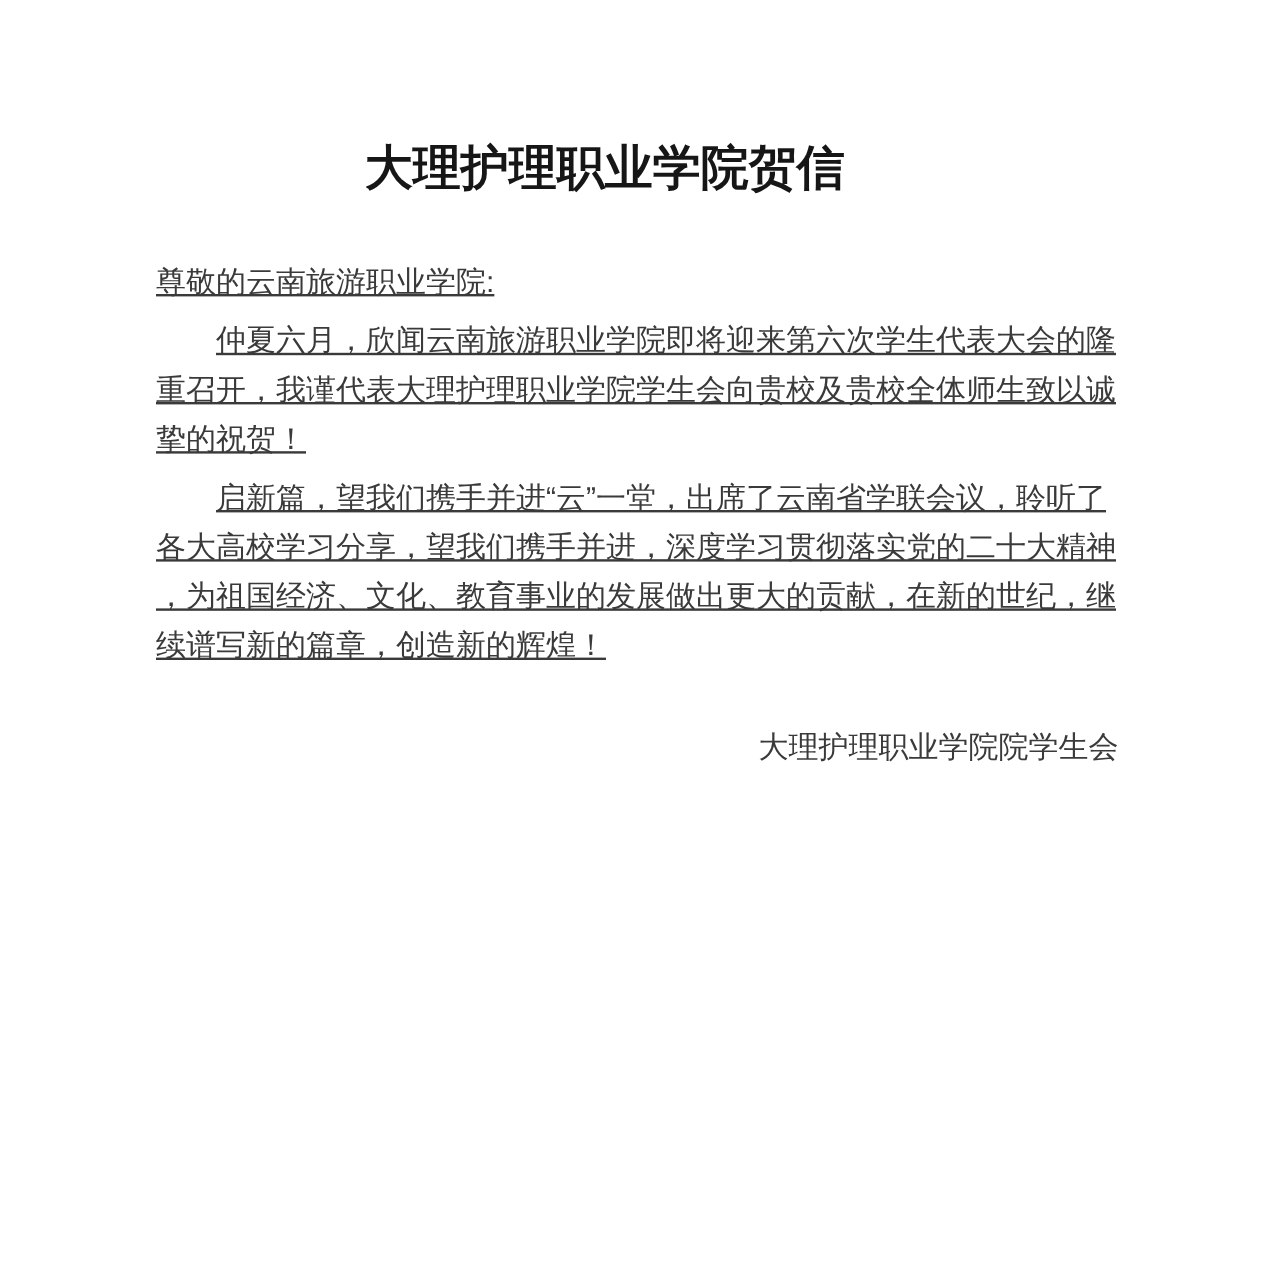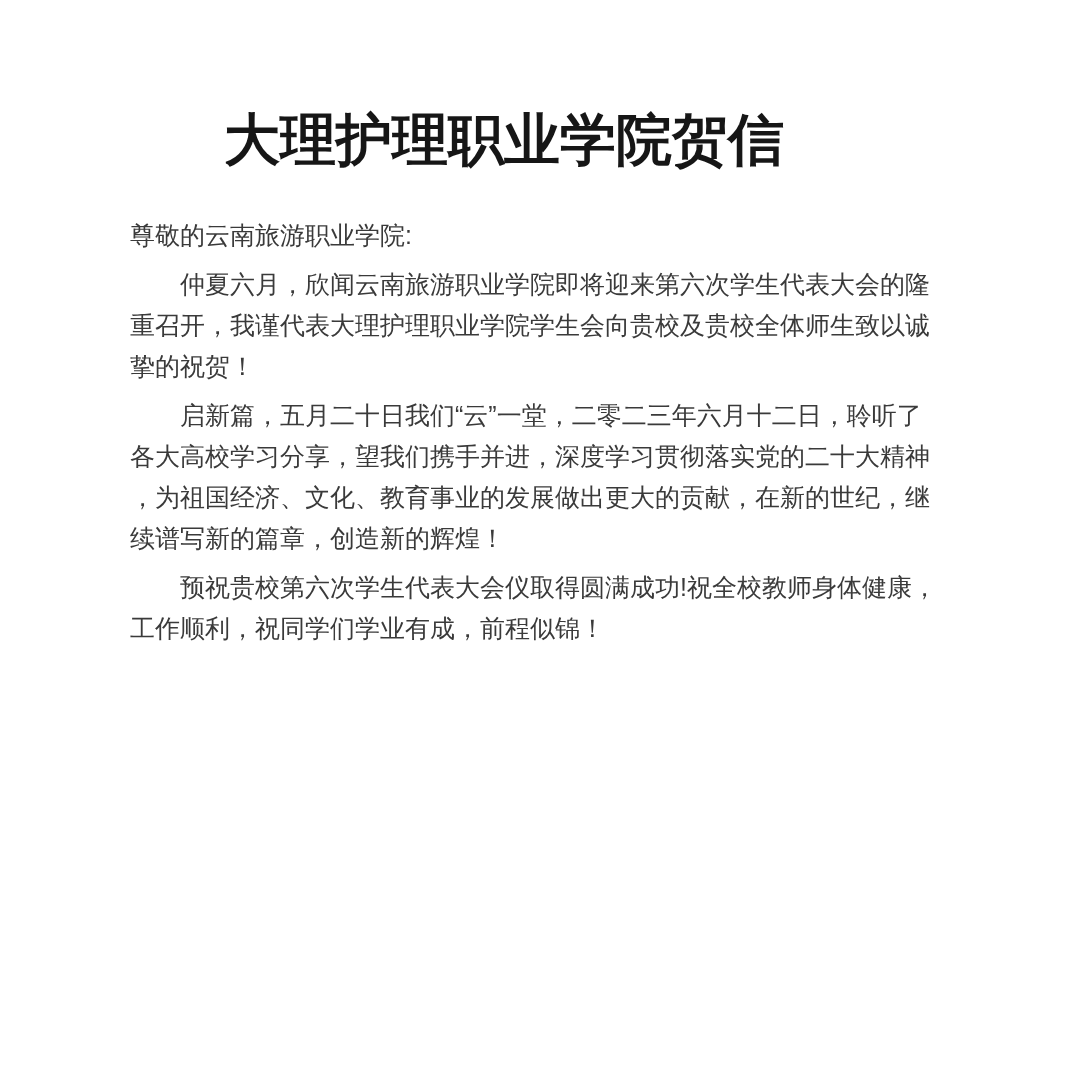--- a/index.html
+++ b/index.html
@@ -15,39 +15,41 @@
     background: #ffffff;
     overflow: hidden;
     box-sizing: border-box;
     padding: 112px 104px 60px 130px;
     font-family: "Liberation Sans", "DejaVu Sans", sans-serif;
     color: #3a3a3a;
     font-size: 25px;
     line-height: 41px;
   }
   .letter-title {
-    font-size: 56px;
+    font-size: 40px;
     line-height: 56px;
     font-weight: 700;
     color: #161616;
     text-align: center;
     margin: 0 0 47px 0;
     position: relative;
     left: -42px;
     letter-spacing: 0px;
     white-space: nowrap;
   }
   .salutation {
     margin: 0 0 8px 0;
     white-space: pre-line;
+    text-decoration: underline;
   }
   .para {
     margin: 0 0 8px 0;
     text-indent: 2em;
     white-space: pre-line;
+    text-decoration: underline;
   }
   .signature-block {
     margin: 44px 30px 0 auto;
     width: max-content;
     text-align: center;
   }
   .signature-block p {
     margin: 0;
   }
 </style>
@@ -56,23 +58,22 @@
 
 <div class="page">
   <h1 class="letter-title">大理护理职业学院贺信</h1>
 
   <p class="salutation">尊敬的云南旅游职业学院:</p>
 
   <div class="letter-body">
       <p class="para">仲夏六月，欣闻云南旅游职业学院即将迎来第六次学生代表大会的隆
 重召开，我谨代表大理护理职业学院学生会向贵校及贵校全体师生致以诚
 挚的祝贺！</p>
-      <p class="para">启新篇，五月二十日我们“云”一堂，二零二三年六月十二日，聆听了
+      <p class="para">启新篇，望我们携手并进“云”一堂，出席了云南省学联会议，聆听了
 各大高校学习分享，望我们携手并进，深度学习贯彻落实党的二十大精神
 ，为祖国经济、文化、教育事业的发展做出更大的贡献，在新的世纪，继
 续谱写新的篇章，创造新的辉煌！</p>
-      <p class="para">预祝贵校第六次学生代表大会仪取得圆满成功!祝全校教师身体健康，
-工作顺利，祝同学们学业有成，前程似锦！</p>
     </div>
 
   <div class="signature-block">
+    <p>大理护理职业学院院学生会</p>
   </div>
 </div>
 
 </body></html>

